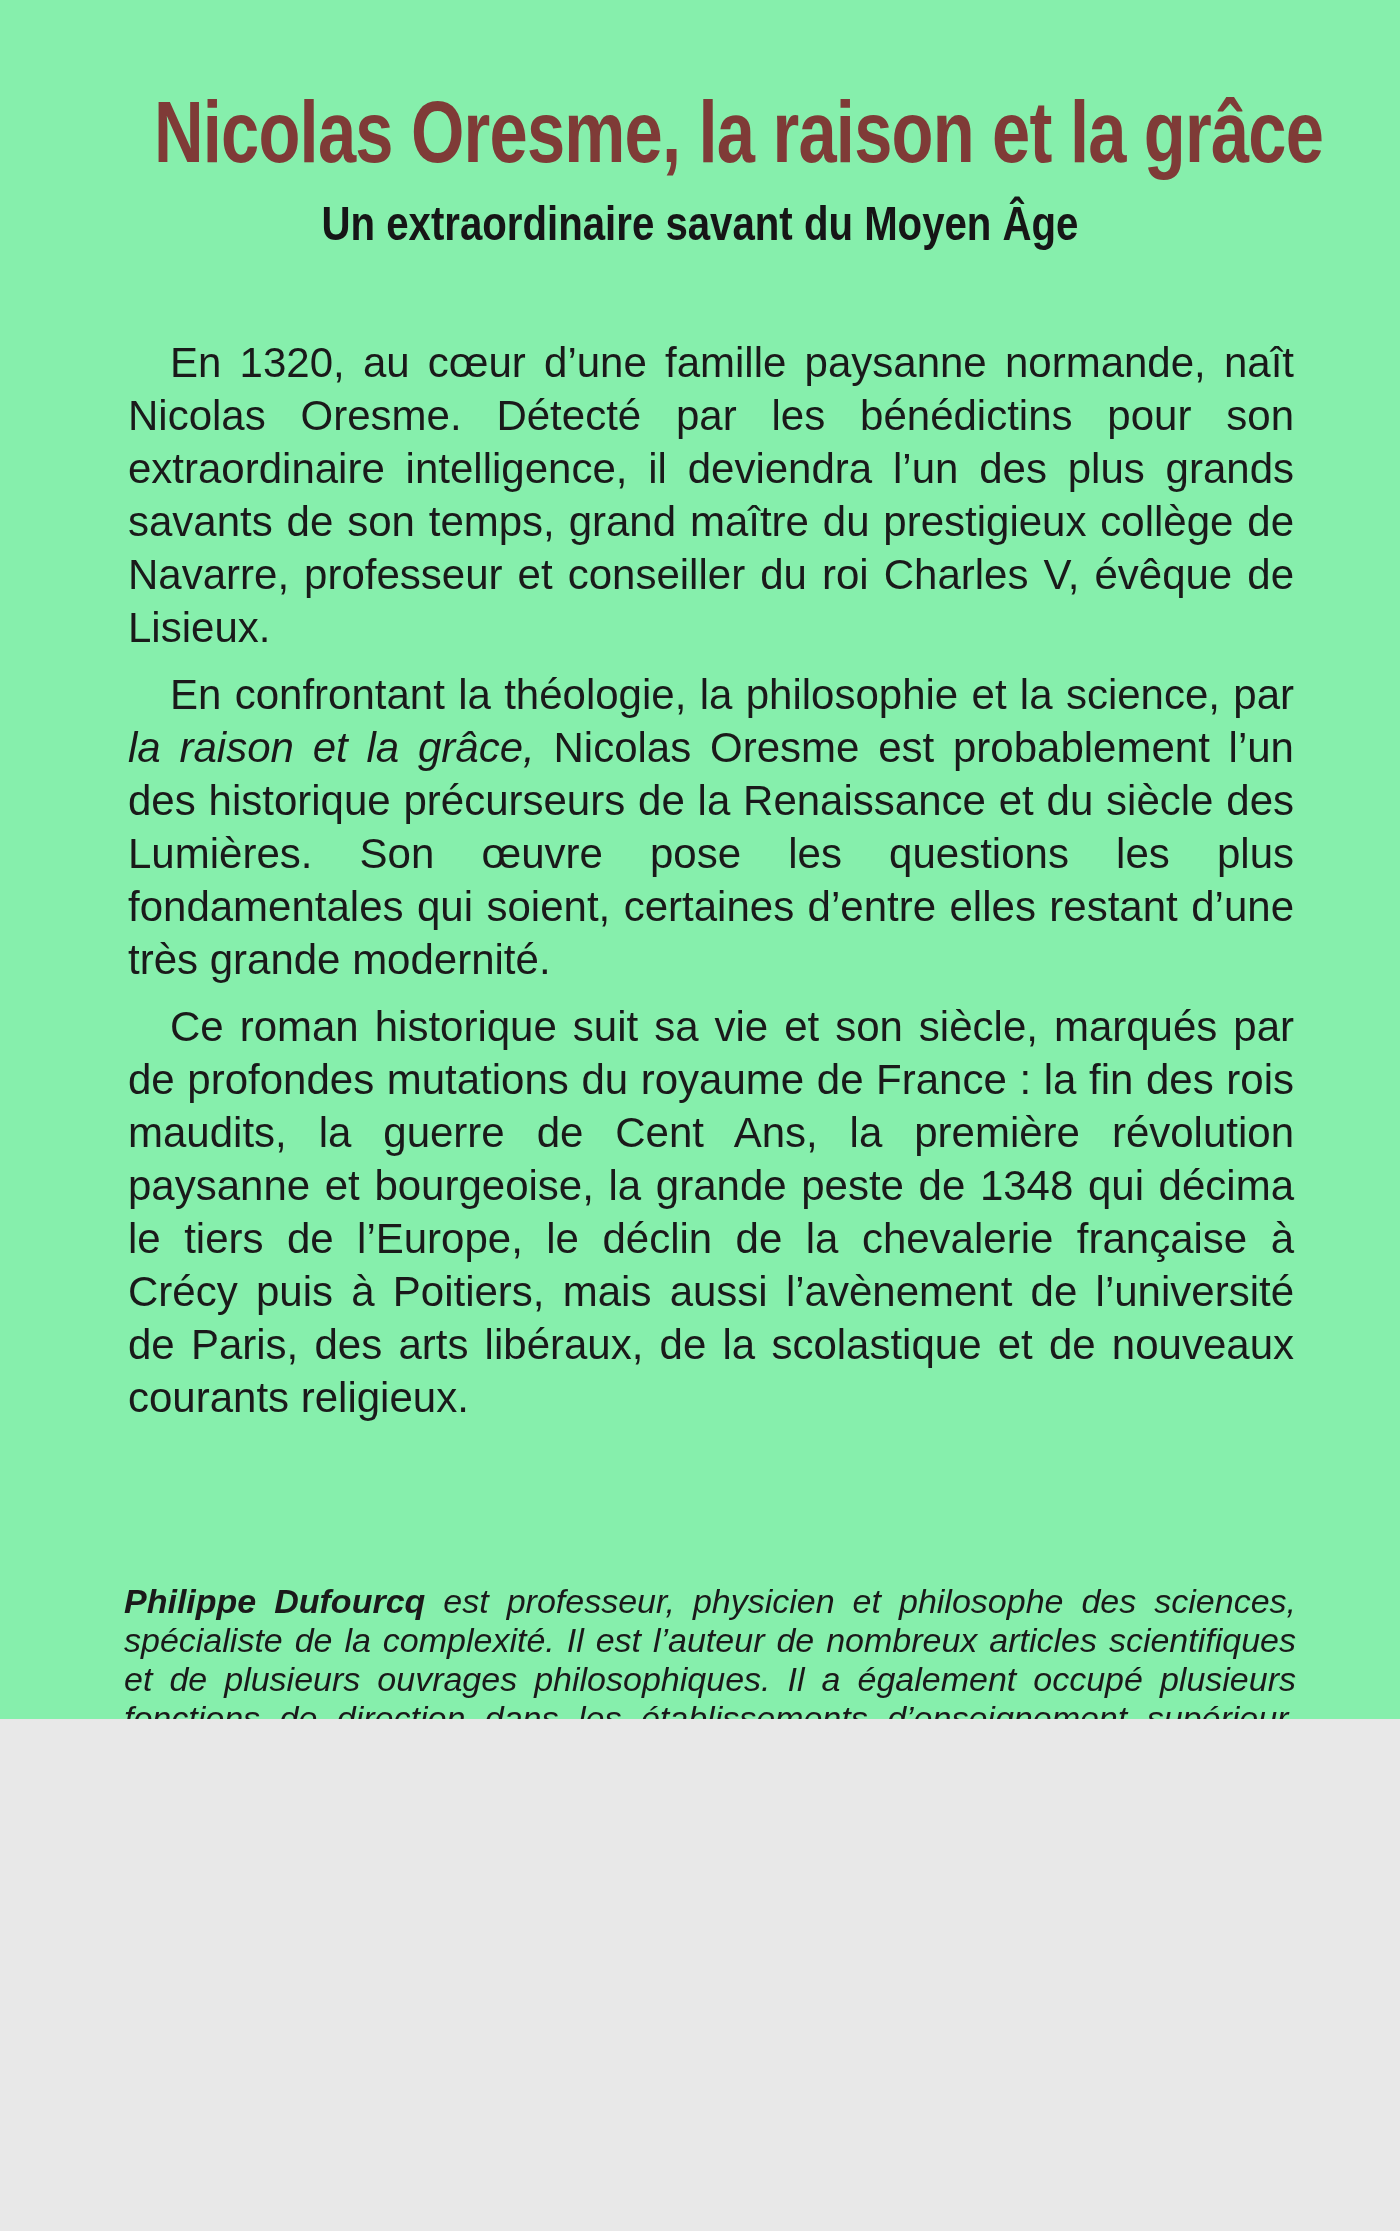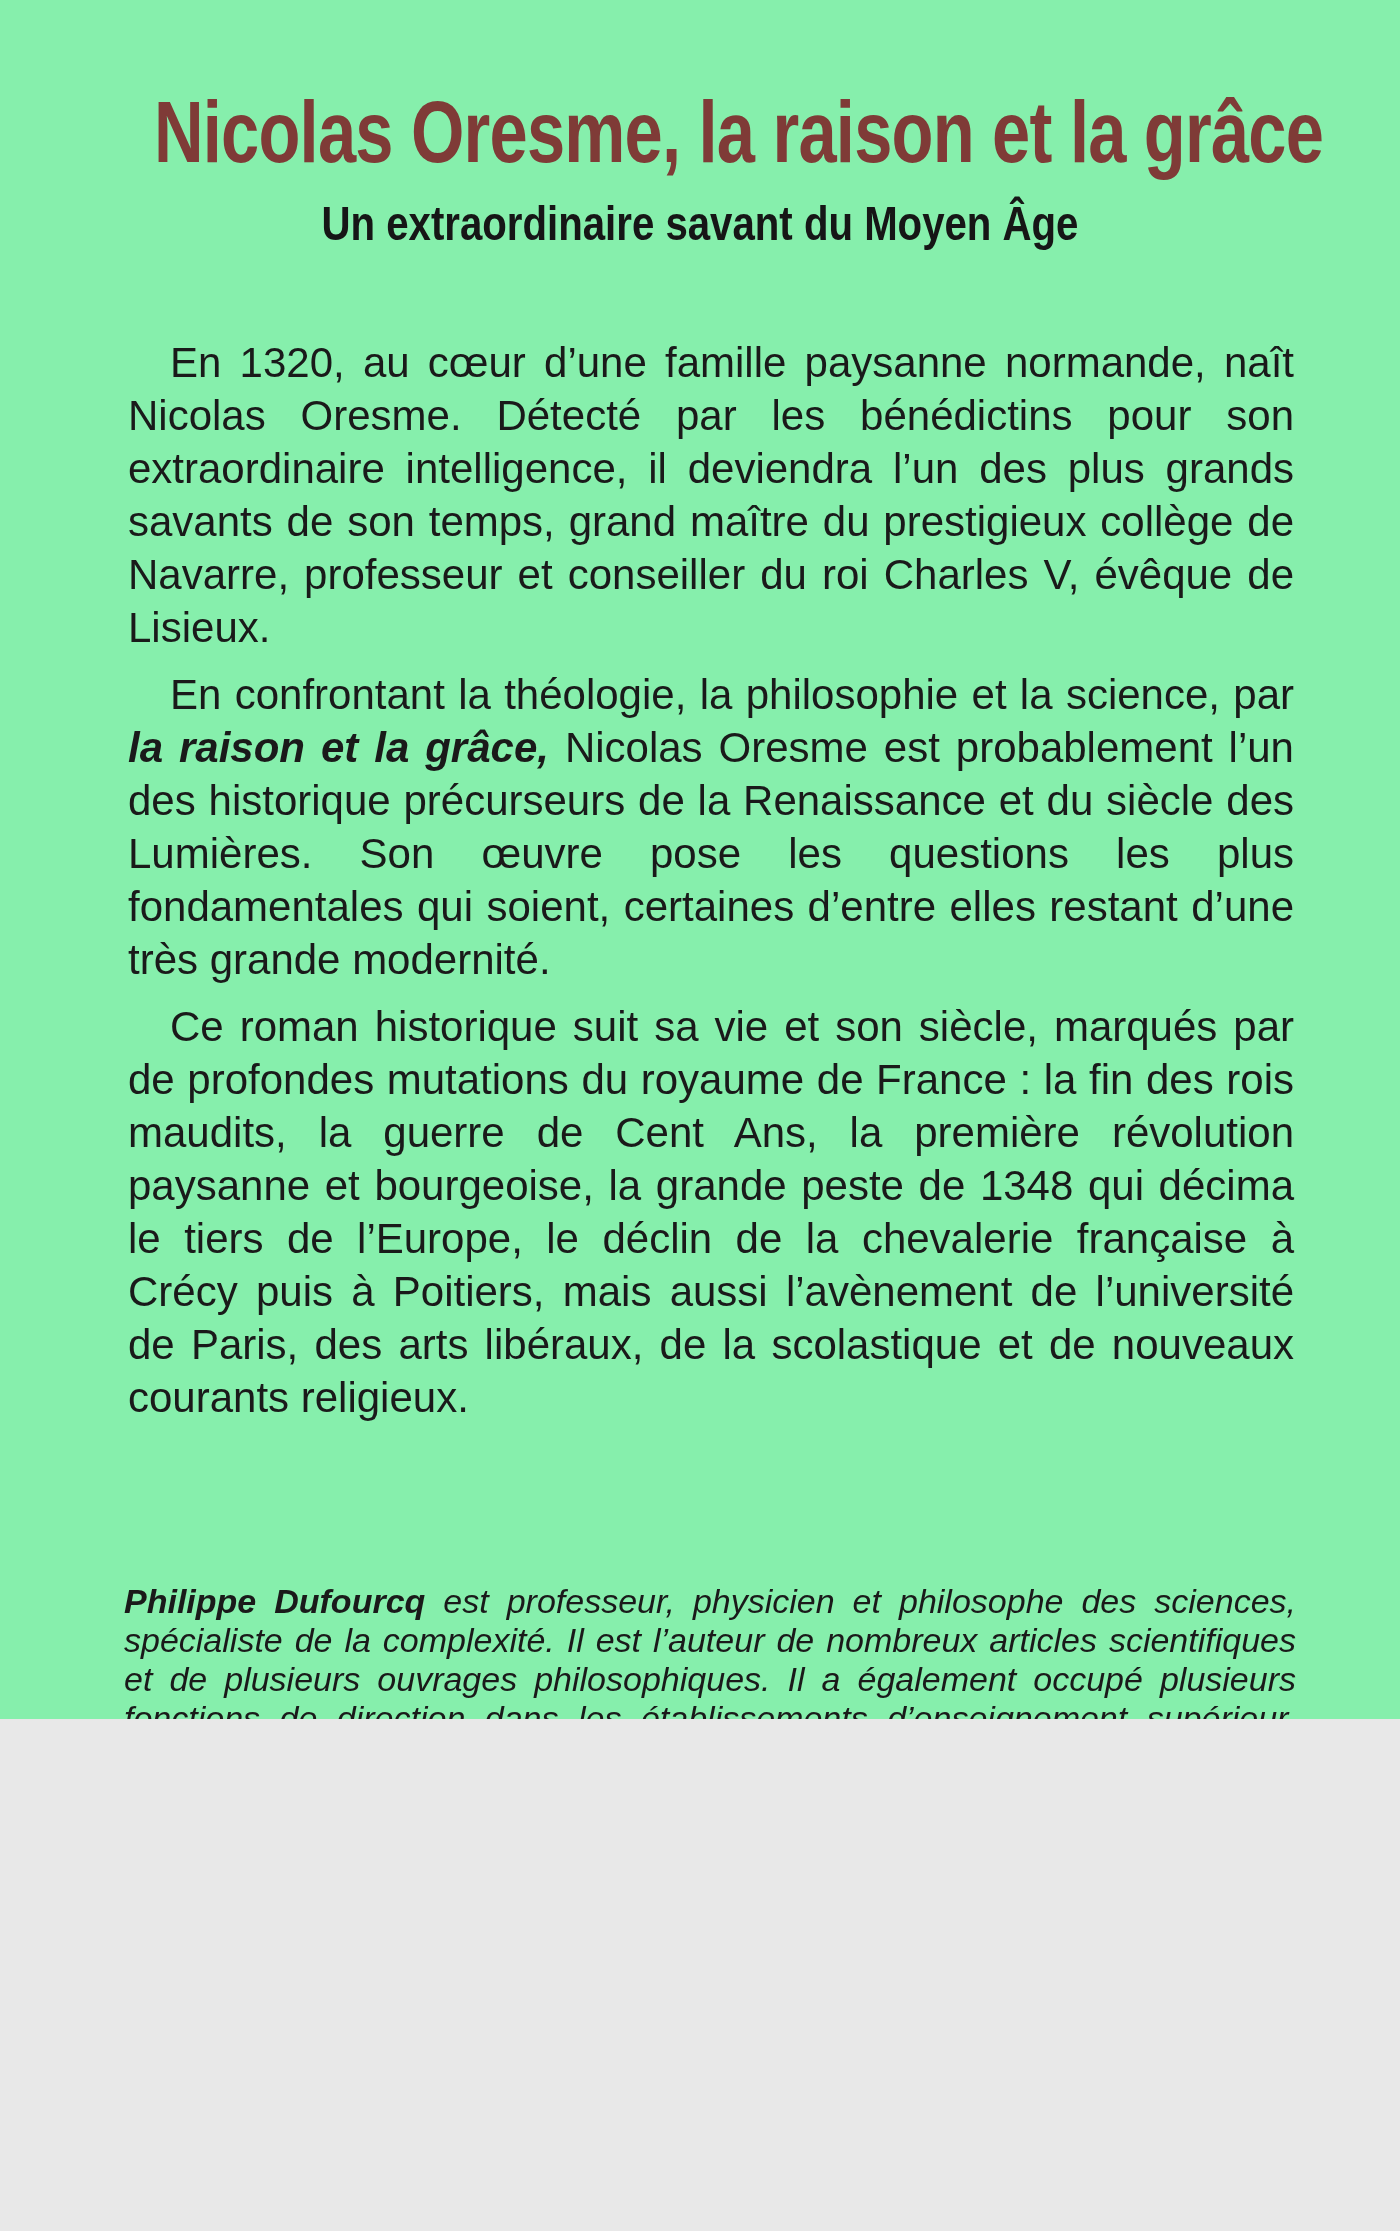--- a/index.html
+++ b/index.html
@@ -17,21 +17,21 @@
     position:absolute;top:199px;left:0;width:100%;margin:0;
     text-align:center;font-size:49px;line-height:1;font-weight:700;
     color:#161616;transform:scaleX(0.82);transform-origin:center top;
     white-space:nowrap;
   }
   .synopsis{
     position:absolute;top:336px;left:128px;width:1166px;
     font-size:42px;line-height:53px;text-align:justify;
   }
   .synopsis p{margin:0 0 14px 0;text-indent:42px;}
-  .it{font-style:italic;font-weight:bold;}
+  .it{font-style:italic;}
   .bio{
     position:absolute;top:1582px;left:124px;width:1172px;
     font-size:34px;line-height:39px;font-style:italic;text-align:justify;
   }
   .bio .bold{font-weight:700;}
   .credit{position:absolute;top:1976px;left:130px;font-size:29px;}
   .isbn{position:absolute;top:2044px;left:130px;font-size:31px;}
   .price{position:absolute;top:2090px;left:130px;font-size:40px;}
   .barcode{position:absolute;top:1951px;left:885px;}
   .barcode text{font-family:"DejaVu Sans Mono",monospace;font-size:38px;fill:#111;}

